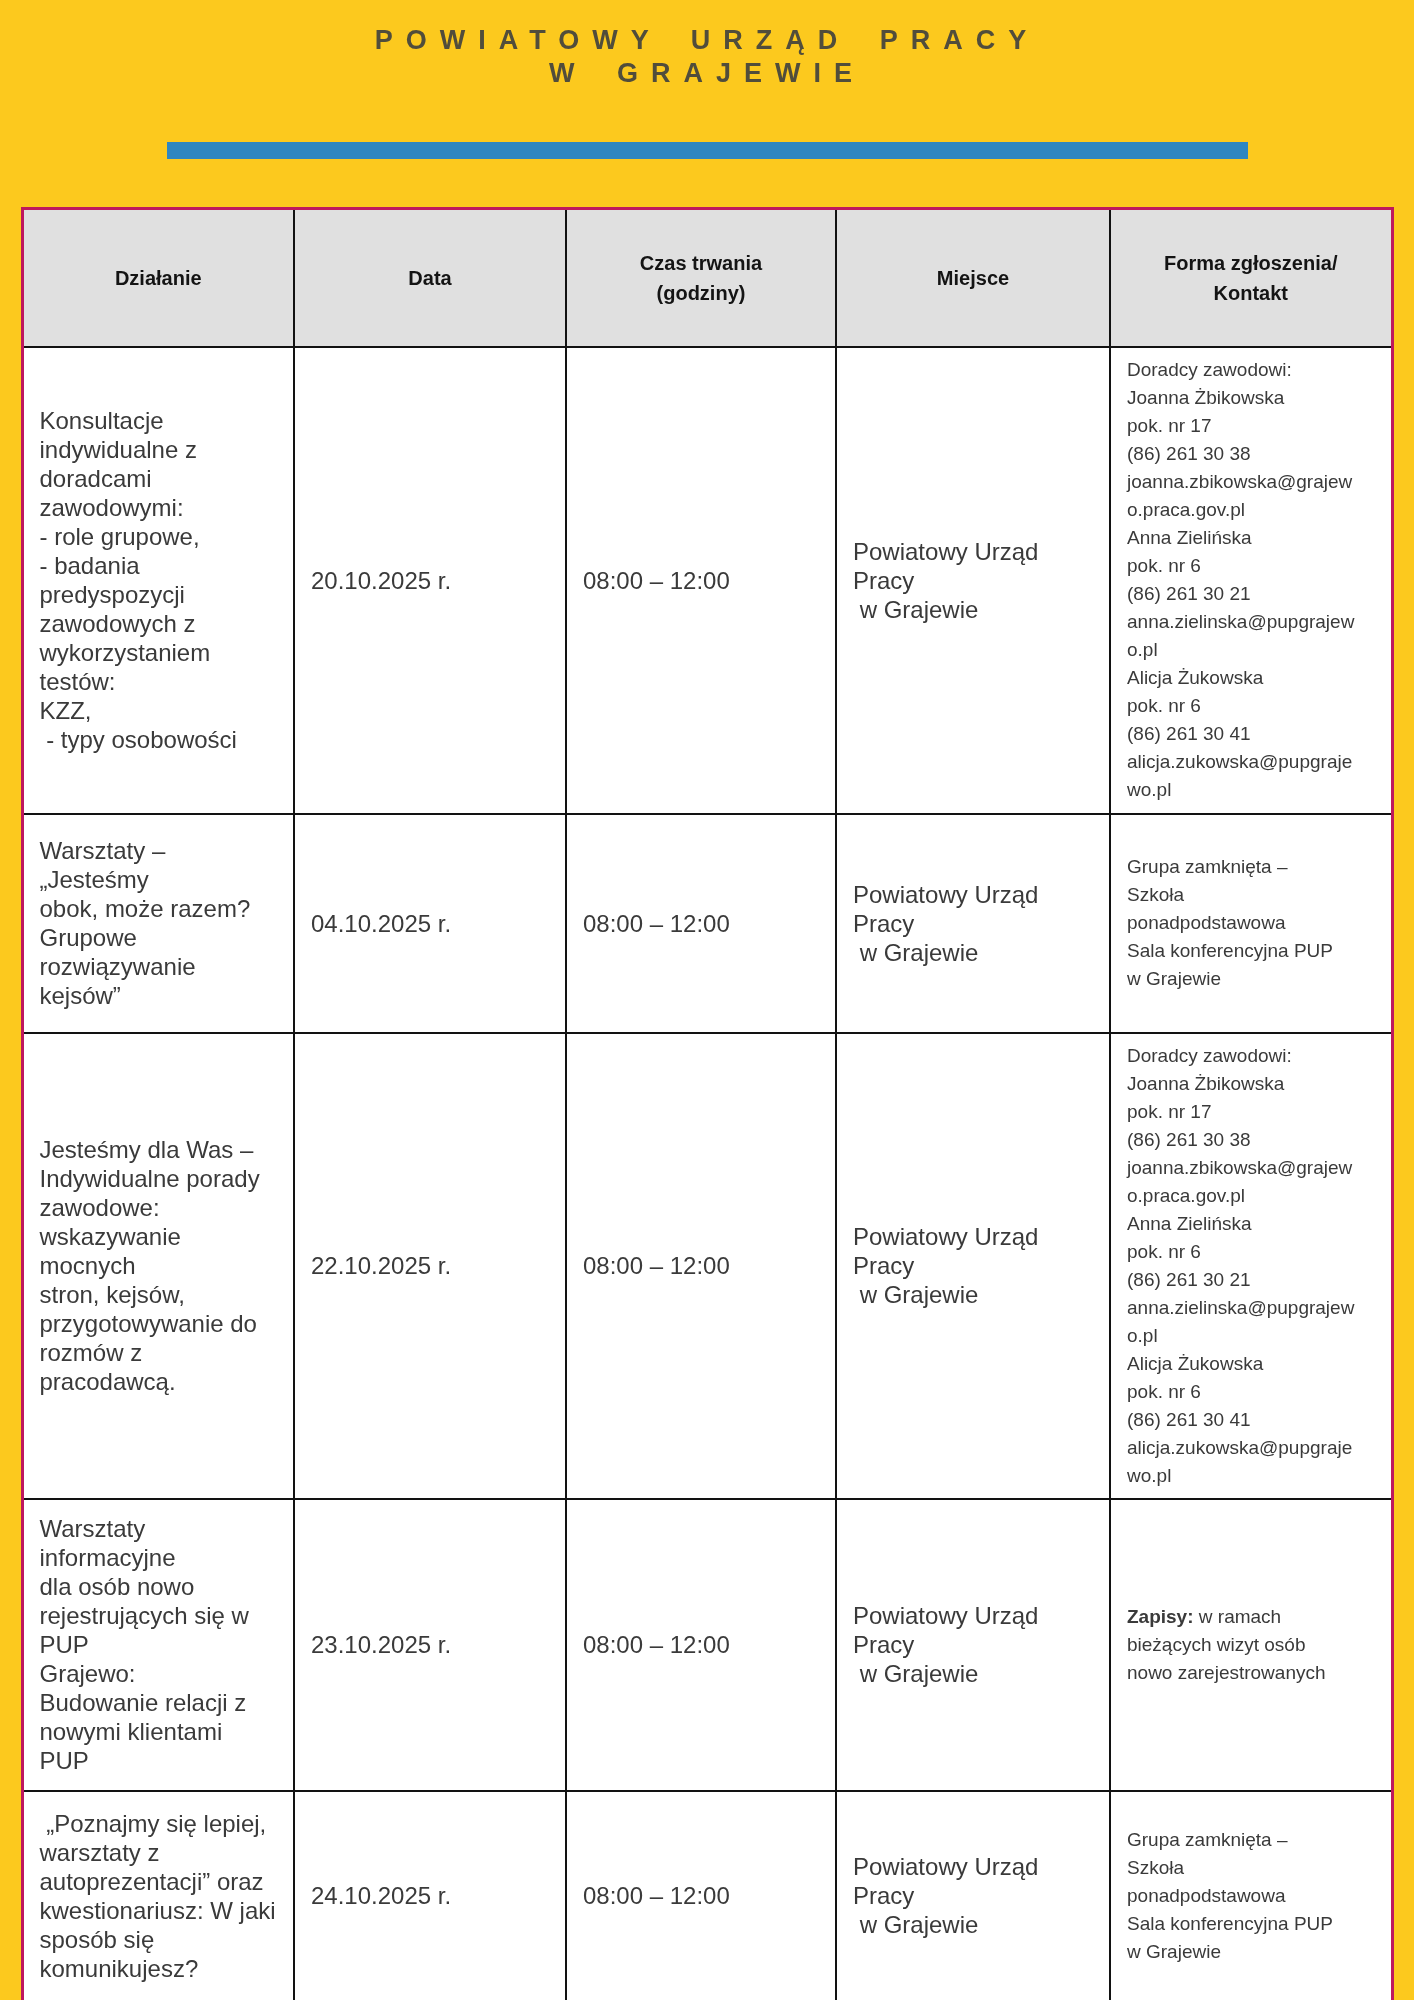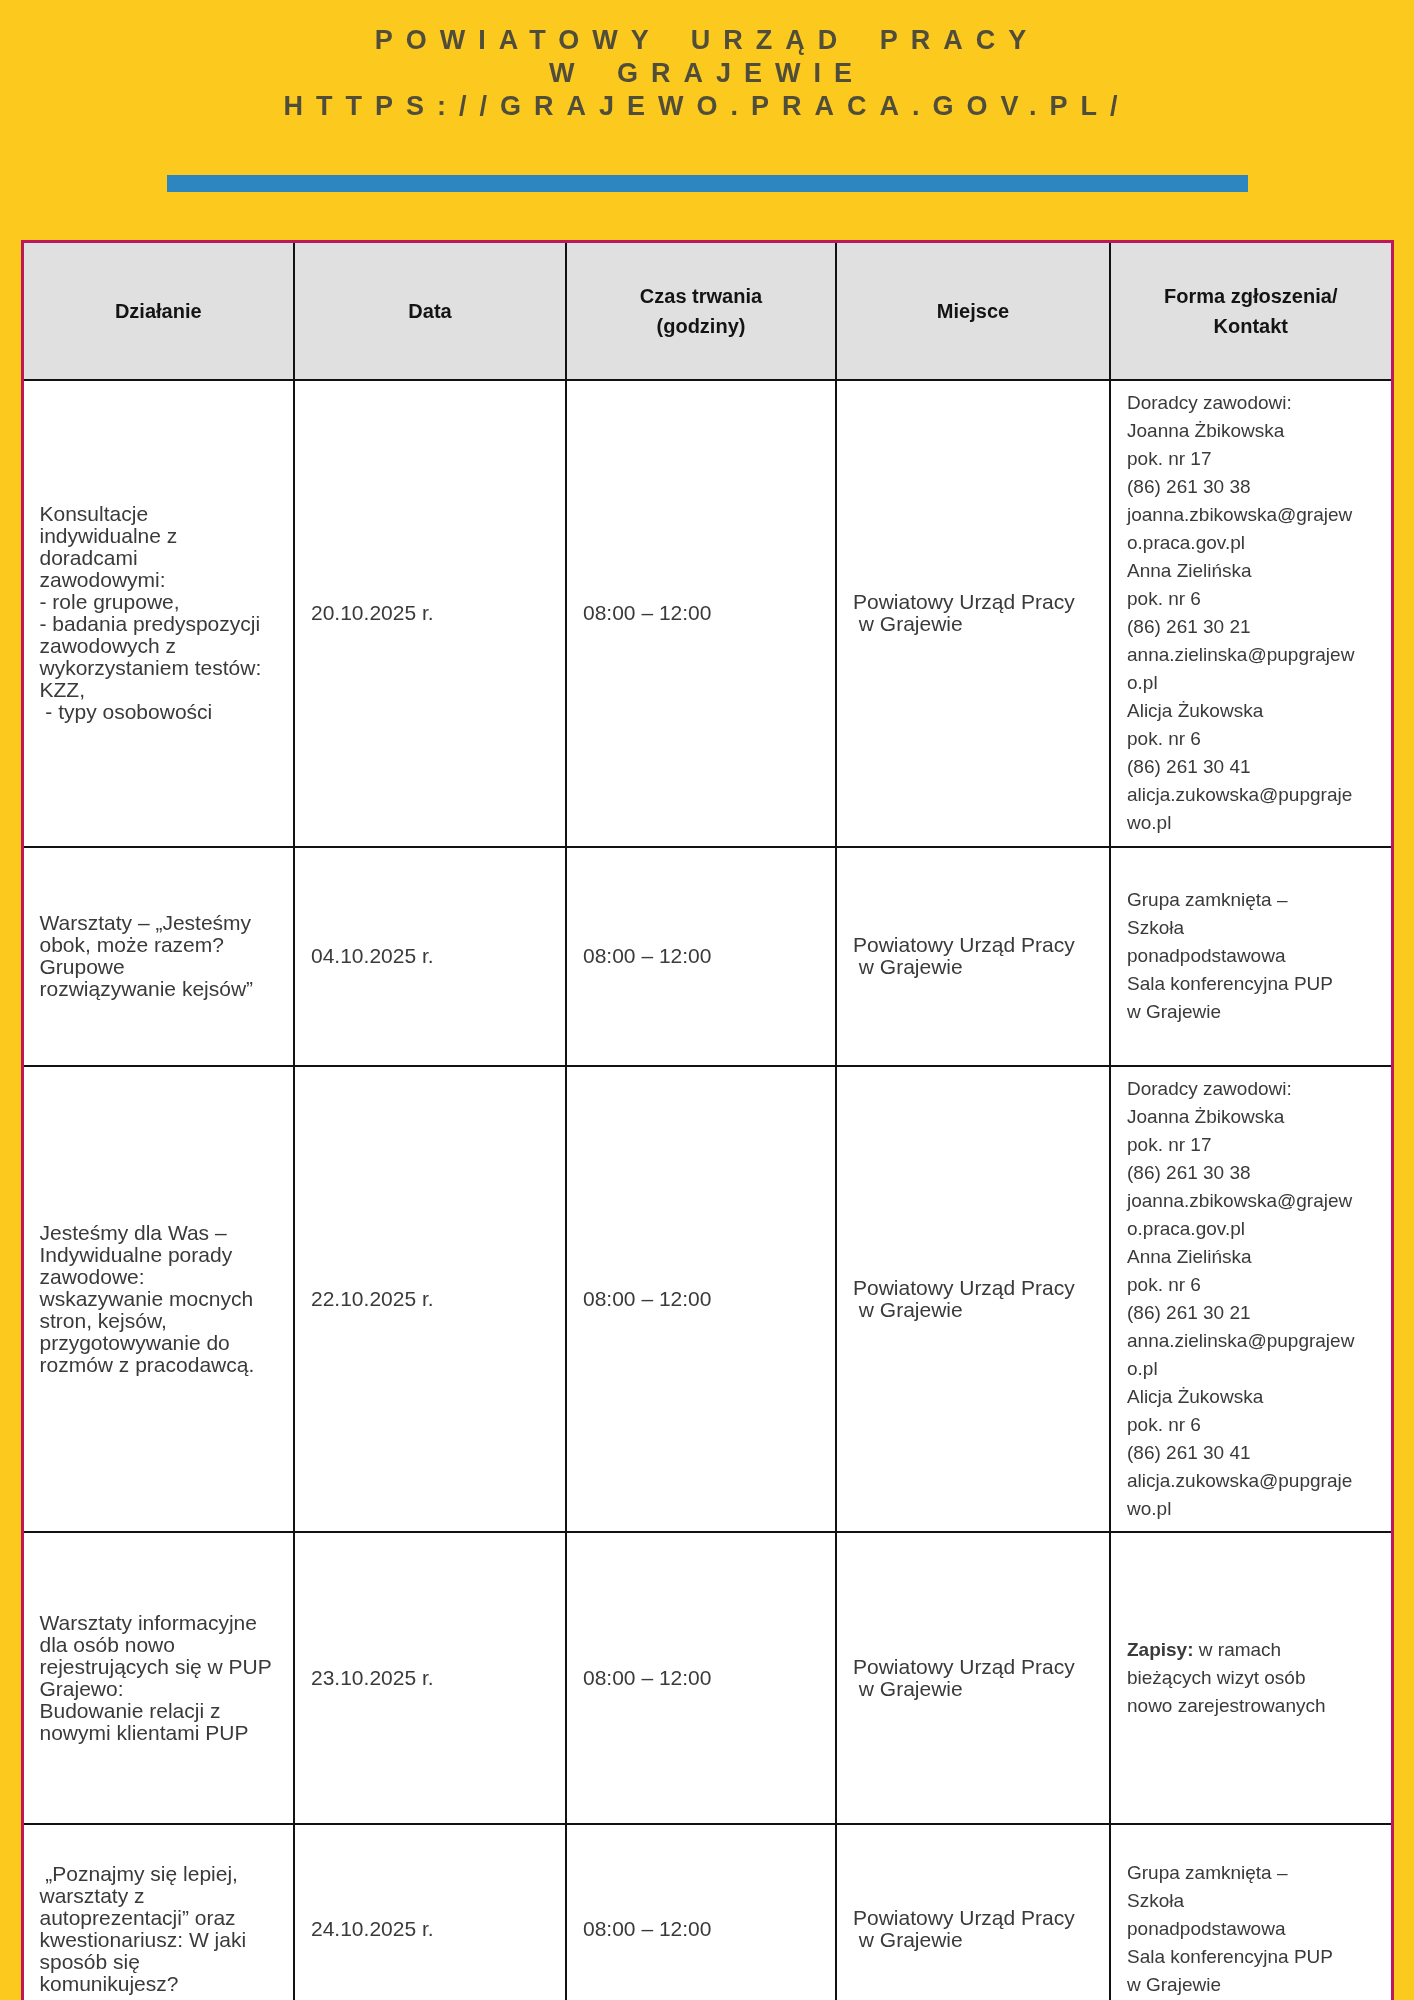--- a/index.html
+++ b/index.html
@@ -50,22 +50,22 @@
     font-size: 20px;
     font-weight: bold;
     color: #141414;
     text-align: center;
     vertical-align: middle;
     line-height: 30px;
     white-space: pre-line;
     padding: 10px 8px;
   }
   .schedule td {
-    font-size: 21px;
-    line-height: 22px;
+    font-size: 24px;
+    line-height: 29px;
     color: #3a3a3a;
     vertical-align: middle;
     text-align: left;
     padding: 6px 16px;
     overflow: hidden;
   }
   .schedule td.contact {
     font-size: 19px;
     line-height: 28px;
   }
@@ -77,21 +77,20 @@
   tr.r2 { height: 466px; }
   tr.r3 { height: 292px; }
   tr.r4 { height: 211px; }
 </style>
 </head>
 <body>
 
 <div class="top-header">
   <div class="hline">POWIATOWY URZĄD PRACY</div>
   <div class="hline">W GRAJEWIE</div>
-  <div class="hline">HTTPS://GRAJEWO.PRACA.GOV.PL/</div>
 </div>
 
 <div class="divider-bar"></div>
 
 <table class="schedule">
   <colgroup>
     <col style="width:272px">
       <col style="width:272px">
       <col style="width:270px">
       <col style="width:274px">

